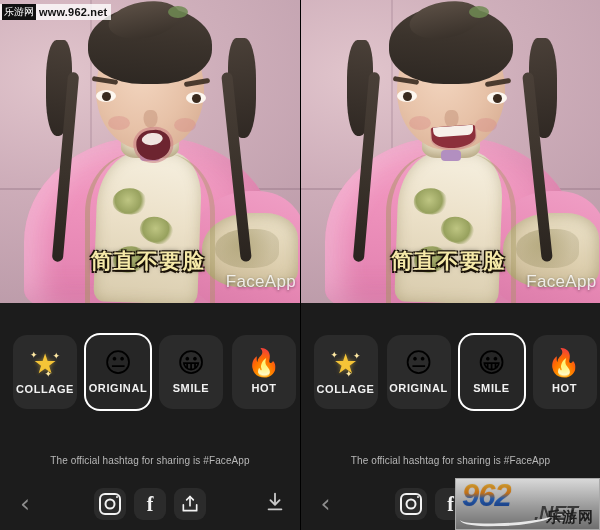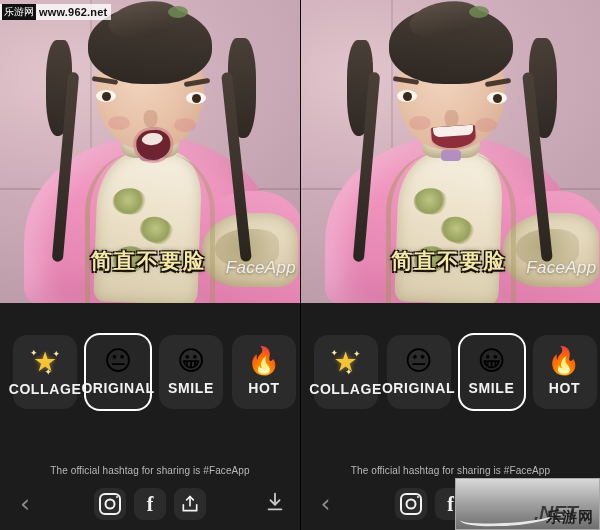--- a/index.html
+++ b/index.html
@@ -157,23 +157,23 @@
   
   .subtitle{
     position:absolute;left:28%;bottom:28px;transform:translateX(-22%);
     font-size:21px;font-weight:bold;letter-spacing:2px;
     color:#f5e9a8;
     text-shadow:-1.5px -1.5px 0 #1a1208,1.5px -1.5px 0 #1a1208,-1.5px 1.5px 0 #1a1208,1.5px 1.5px 0 #1a1208,0 0 5px rgba(0,0,0,.7);
     white-space:nowrap;
     margin-left:32px;
   }
   .faceapp-wm{
-    position:absolute;right:4px;bottom:25px;
+    position:absolute;right:4px;bottom:11px;
     font-size:17px;color:rgba(255,255,255,.82);letter-spacing:.3px;
-    text-shadow:0 1px 3px rgba(0,0,0,.45);white-space:nowrap;font-style:italic;
+    text-shadow:0 1px 3px rgba(0,0,0,.45);white-space:nowrap;
   }
 
   
   .site-wm{
     position:absolute;left:0;top:4px;height:16px;display:flex;align-items:center;
     background:rgba(255,255,255,.78);padding:0 4px 0 2px;
   }
   .site-wm .cn{background:#111;color:#fff;font-size:10px;padding:1px 2px;margin-right:3px;letter-spacing:0;}
   .site-wm .url{color:#111;font-size:11px;font-weight:bold;letter-spacing:.2px;}
 
@@ -183,36 +183,36 @@
     display:flex;align-items:center;gap:9px;padding-left:13px;box-sizing:border-box;
   }
   .fchip{
     position:relative;flex:0 0 auto;width:64px;height:74px;border-radius:14px;background:#2b2b2b;
     display:flex;flex-direction:column;align-items:center;justify-content:center;gap:5px;
     box-sizing:border-box;
   }
   .fchip.sel{background:#262626;box-shadow:0 0 0 2px #ffffff;}
   .fchip .glyph{font-size:27px;line-height:27px;}
   .fchip .lbl{
-    font-size:14px;font-weight:bold;color:#f2f2f2;letter-spacing:.6px;white-space:nowrap;
+    font-size:11px;font-weight:bold;color:#f2f2f2;letter-spacing:.6px;white-space:nowrap;
   }
   .star-ico{position:relative;width:30px;height:28px;}
   .star-ico .s{
     position:absolute;left:50%;top:52%;transform:translate(-50%,-50%);
     font-size:27px;line-height:27px;color:#f5c437;
     text-shadow:0 0 4px rgba(245,196,55,.55);
   }
   .star-ico .sp{position:absolute;color:#ffe9a3;font-size:9px;line-height:9px;}
   .star-ico .sp1{left:0;top:1px;}
   .star-ico .sp2{right:0;top:2px;}
   .star-ico .sp3{left:48%;bottom:-1px;}
 
   
   .hashtag{
-    position:absolute;left:0;top:465px;width:300px;text-align:center;
+    position:absolute;left:0;top:455px;width:300px;text-align:center;
     font-size:10px;color:#b8b8b8;letter-spacing:.1px;
   }
 
   
   .bottombar{
     position:absolute;left:0;top:478px;width:300px;height:52px;
     display:flex;align-items:center;justify-content:space-between;
     padding:0 14px;box-sizing:border-box;
   }
   .chev{
@@ -472,19 +472,20 @@
       <div>
         <svg class="dl" viewBox="0 0 24 24" fill="none" stroke="#c9c9c9" stroke-width="2" stroke-linecap="round" stroke-linejoin="round">
           <path d="M12 3v11"></path>
             <path d="M7 10l5 5 5-5"></path>
             <path d="M5 20h14"></path>
         </svg>
       </div>
     </div>
 
     <div class="logo962">
+      <span class="big">962</span>
       <span class="net">.NET</span>
       <span class="swoosh"></span>
       <span class="cn2">乐游网</span>
     </div>
   </div>
 
 </div>
 
 </body></html>

